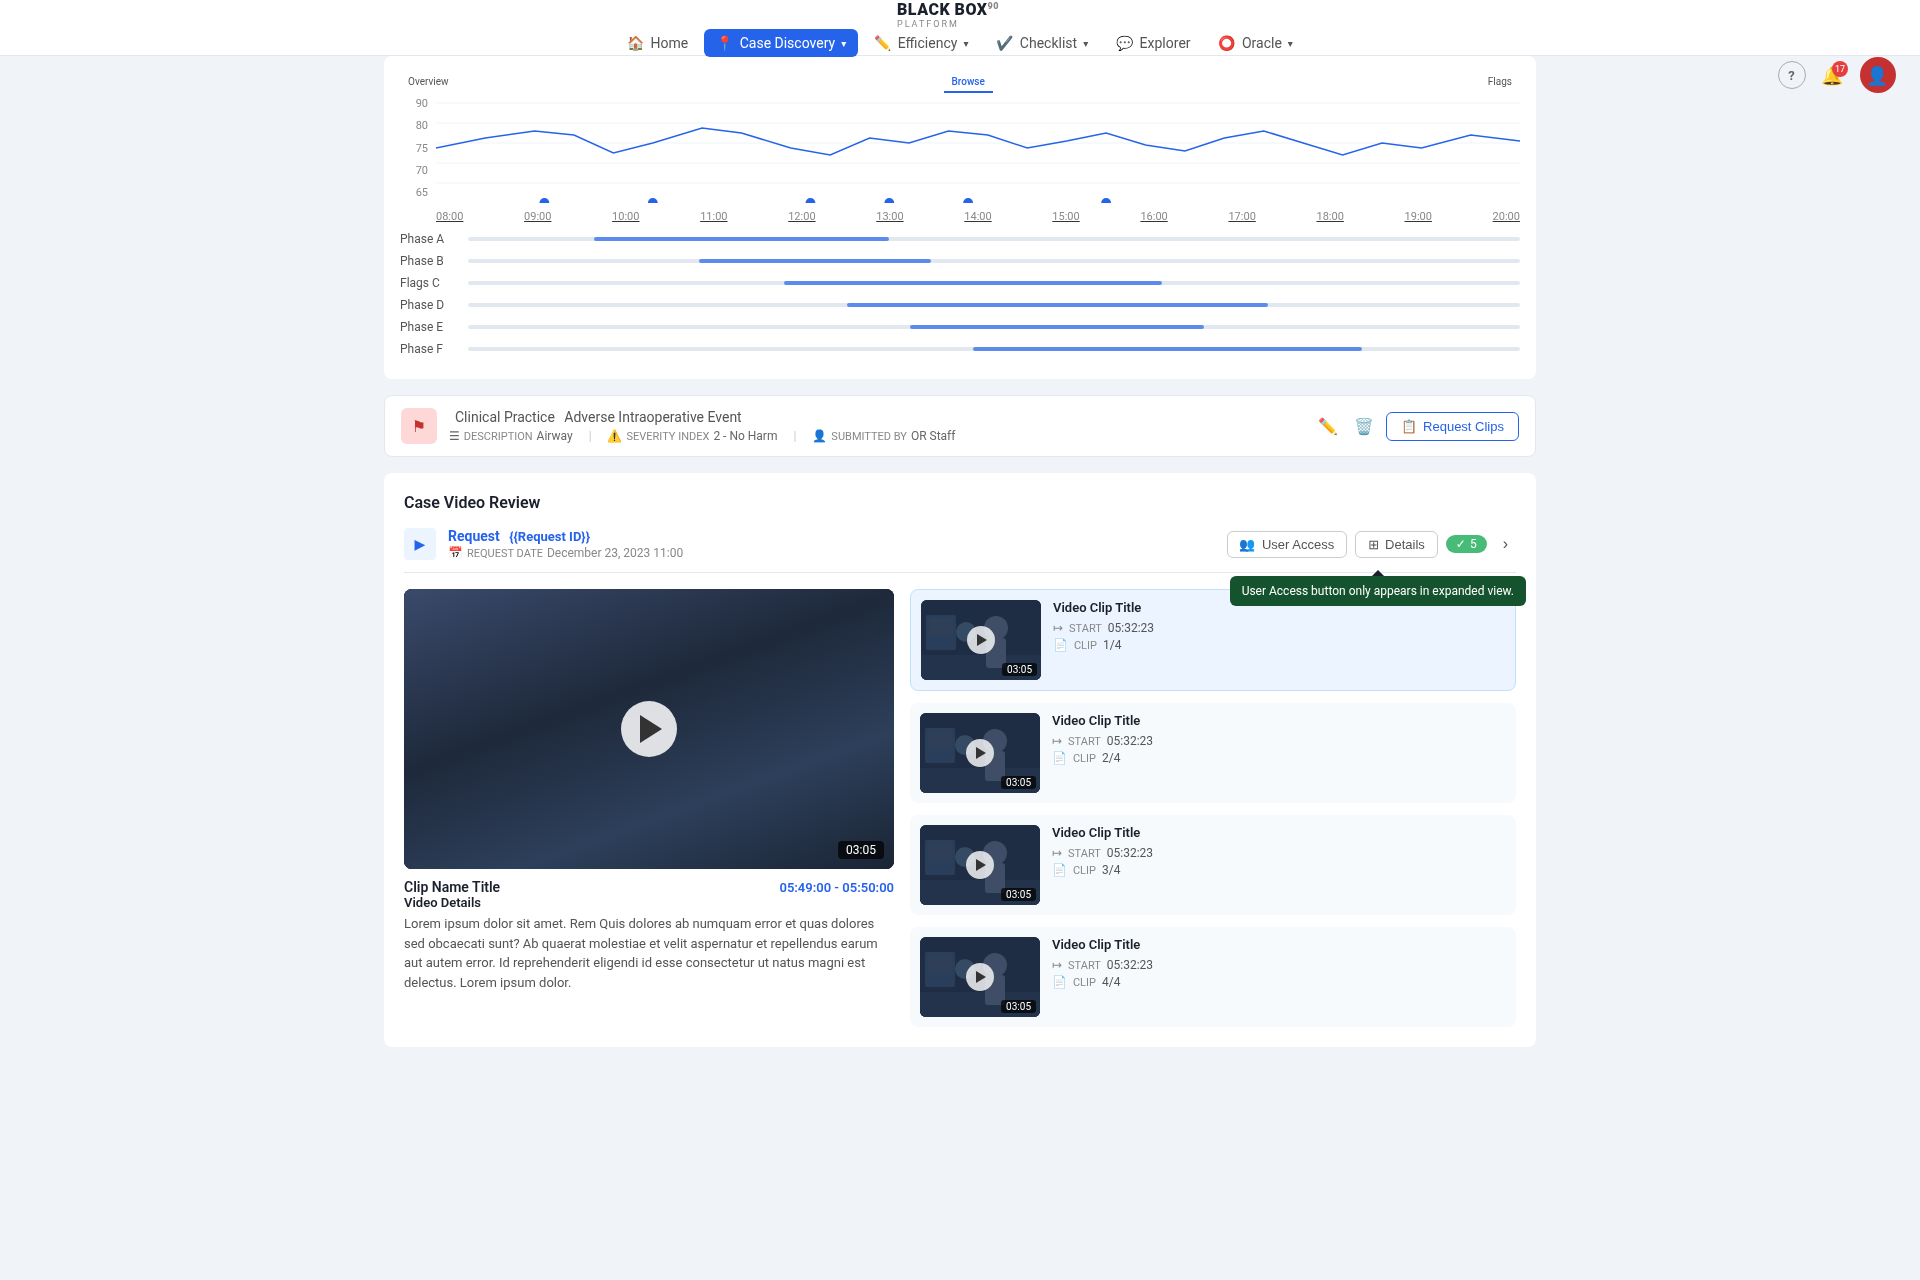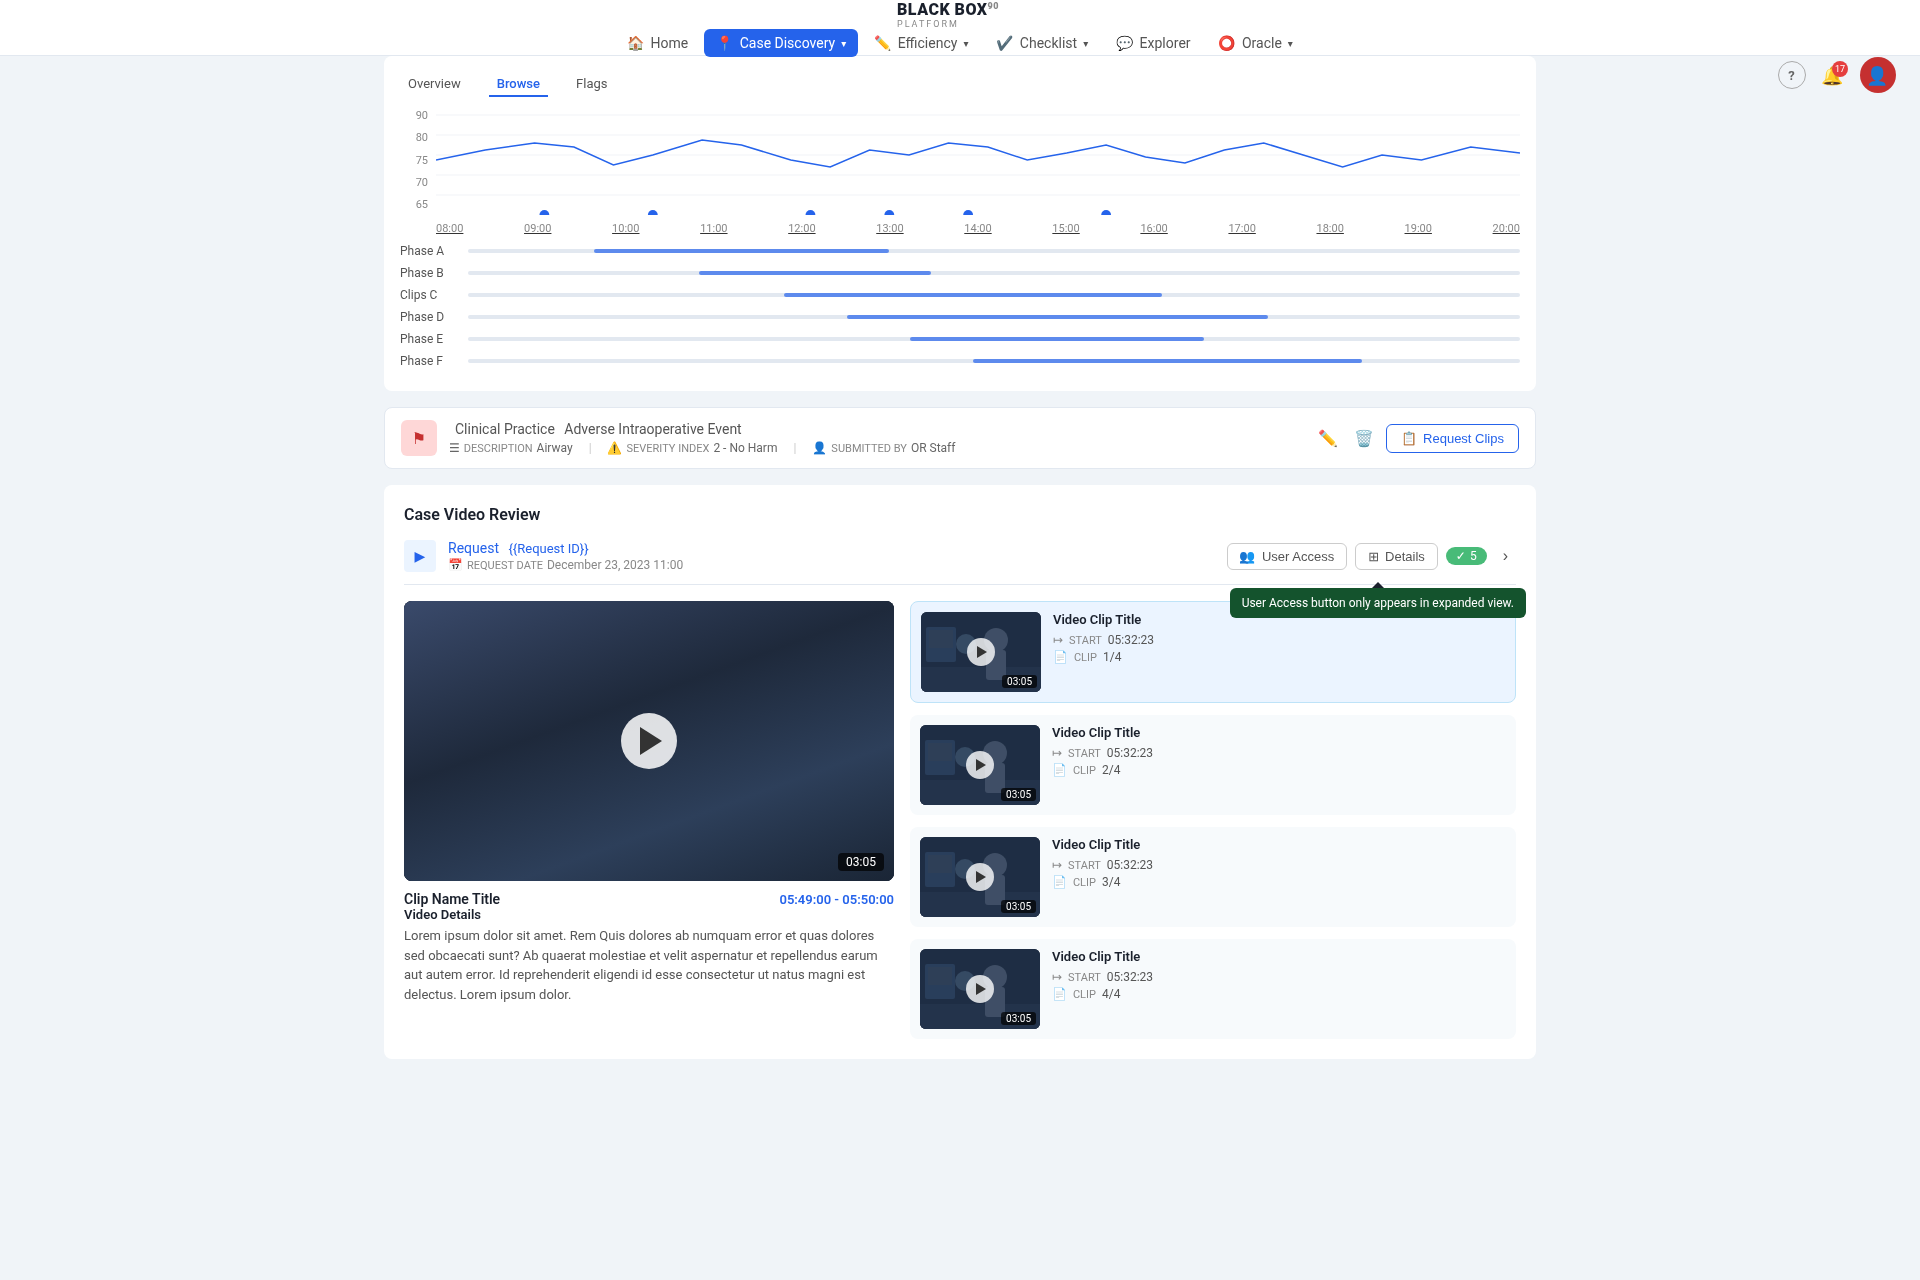--- a/index.html
+++ b/index.html
@@ -33,21 +33,21 @@
     .nav-avatar { width: 36px; height: 36px; border-radius: 50%; background: #c53030; display: flex; align-items: center; justify-content: center; color: white; font-weight: bold; overflow: hidden; }
     .notification-btn { position: relative; cursor: pointer; }
     .notification-badge { position: absolute; top: -4px; right: -4px; background: #e53e3e; color: white; font-size: 9px; border-radius: 50%; width: 16px; height: 16px; display: flex; align-items: center; justify-content: center; }
     .help-btn { width: 28px; height: 28px; border-radius: 50%; border: 1.5px solid #aaa; display: flex; align-items: center; justify-content: center; cursor: pointer; color: #666; font-weight: bold; font-size: 13px; }
 
     
     .main-content { padding: 0 24px 40px; max-width: 1200px; margin: 0 auto; }
 
     
     .chart-section { background: #fff; border-radius: 8px; padding: 16px; margin-bottom: 16px; }
-    .chart-tabs { display: flex; gap: 20px; justify-content: flex-start; margin-bottom: 8px; font-size: 13px; }
+    .chart-tabs { display: flex; gap: 20px; justify-content: space-between; margin-bottom: 0; font-size: 10px; }
     .chart-tab { cursor: pointer; color: #555; padding: 4px 8px; }
     .chart-tab.active { color: #2563eb; border-bottom: 2px solid #2563eb; font-weight: 500; }
 
     .chart-x-labels { display: flex; justify-content: space-between; font-size: 11px; color: #888; margin-top: 4px; padding: 0 8px; }
 
     
     .phases-section { margin-top: 8px; }
     .phase-row { display: flex; align-items: center; gap: 8px; margin-bottom: 6px; font-size: 12px; color: #555; height: 16px; }
     .phase-label { width: 60px; flex-shrink: 0; }
     .phase-track { flex: 1; position: relative; height: 4px; background: #e2e8f0; border-radius: 2px; }
@@ -68,21 +68,21 @@
 
     
     .video-review-section { background: #fff; border-radius: 8px; padding: 20px; }
     .section-title { font-size: 16px; font-weight: 600; color: #1a202c; margin-bottom: 16px; }
 
     
     .request-header { display: flex; align-items: center; margin-bottom: 16px; padding-bottom: 12px; border-bottom: 1px solid #e2e8f0; }
     .request-icon { width: 32px; height: 32px; background: #ebf4ff; border-radius: 4px; display: flex; align-items: center; justify-content: center; color: #2563eb; margin-right: 12px; flex-shrink: 0; }
     .request-info { flex: 1; }
     .request-title { font-weight: 600; color: #1a202c; font-size: 14px; }
-    .request-title span { color: #2563eb; font-weight: 400; }
+    .request-title span { color: #2563eb; font-weight: 700; }
     .request-date { font-size: 12px; color: #888; margin-top: 2px; display: flex; align-items: center; gap: 4px; }
     .request-actions { display: flex; align-items: center; gap: 8px; }
     .user-access-btn { background: #fff; border: 1.5px solid #ccc; color: #555; border-radius: 6px; padding: 5px 12px; font-size: 13px; cursor: pointer; display: flex; align-items: center; gap: 6px; }
     .details-btn { background: #fff; border: 1.5px solid #ccc; color: #555; border-radius: 6px; padding: 5px 12px; font-size: 13px; cursor: pointer; display: flex; align-items: center; gap: 6px; }
     .count-badge { background: #48bb78; color: white; border-radius: 12px; padding: 2px 10px; font-size: 12px; display: flex; align-items: center; gap: 4px; }
     .expand-btn { background: none; border: none; cursor: pointer; color: #555; font-size: 16px; padding: 4px 8px; }
 
     
     .video-content { display: flex; gap: 16px; }
     .video-main { flex: 0 0 490px; }
@@ -264,21 +264,21 @@
           <div class="phase-bar" style="left:12%;width:28%;"></div>
         </div>
       </div>
       <div class="phase-row">
         <span class="phase-label">Phase B</span>
         <div class="phase-track">
           <div class="phase-bar" style="left:22%;width:22%;"></div>
         </div>
       </div>
       <div class="phase-row">
-        <span class="phase-label">Clips C</span>
+        <span class="phase-label">Flags C</span>
         <div class="phase-track">
           <div class="phase-bar" style="left:30%;width:36%;"></div>
         </div>
       </div>
       <div class="phase-row">
         <span class="phase-label">Phase D</span>
         <div class="phase-track">
           <div class="phase-bar" style="left:36%;width:40%;"></div>
         </div>
       </div>

